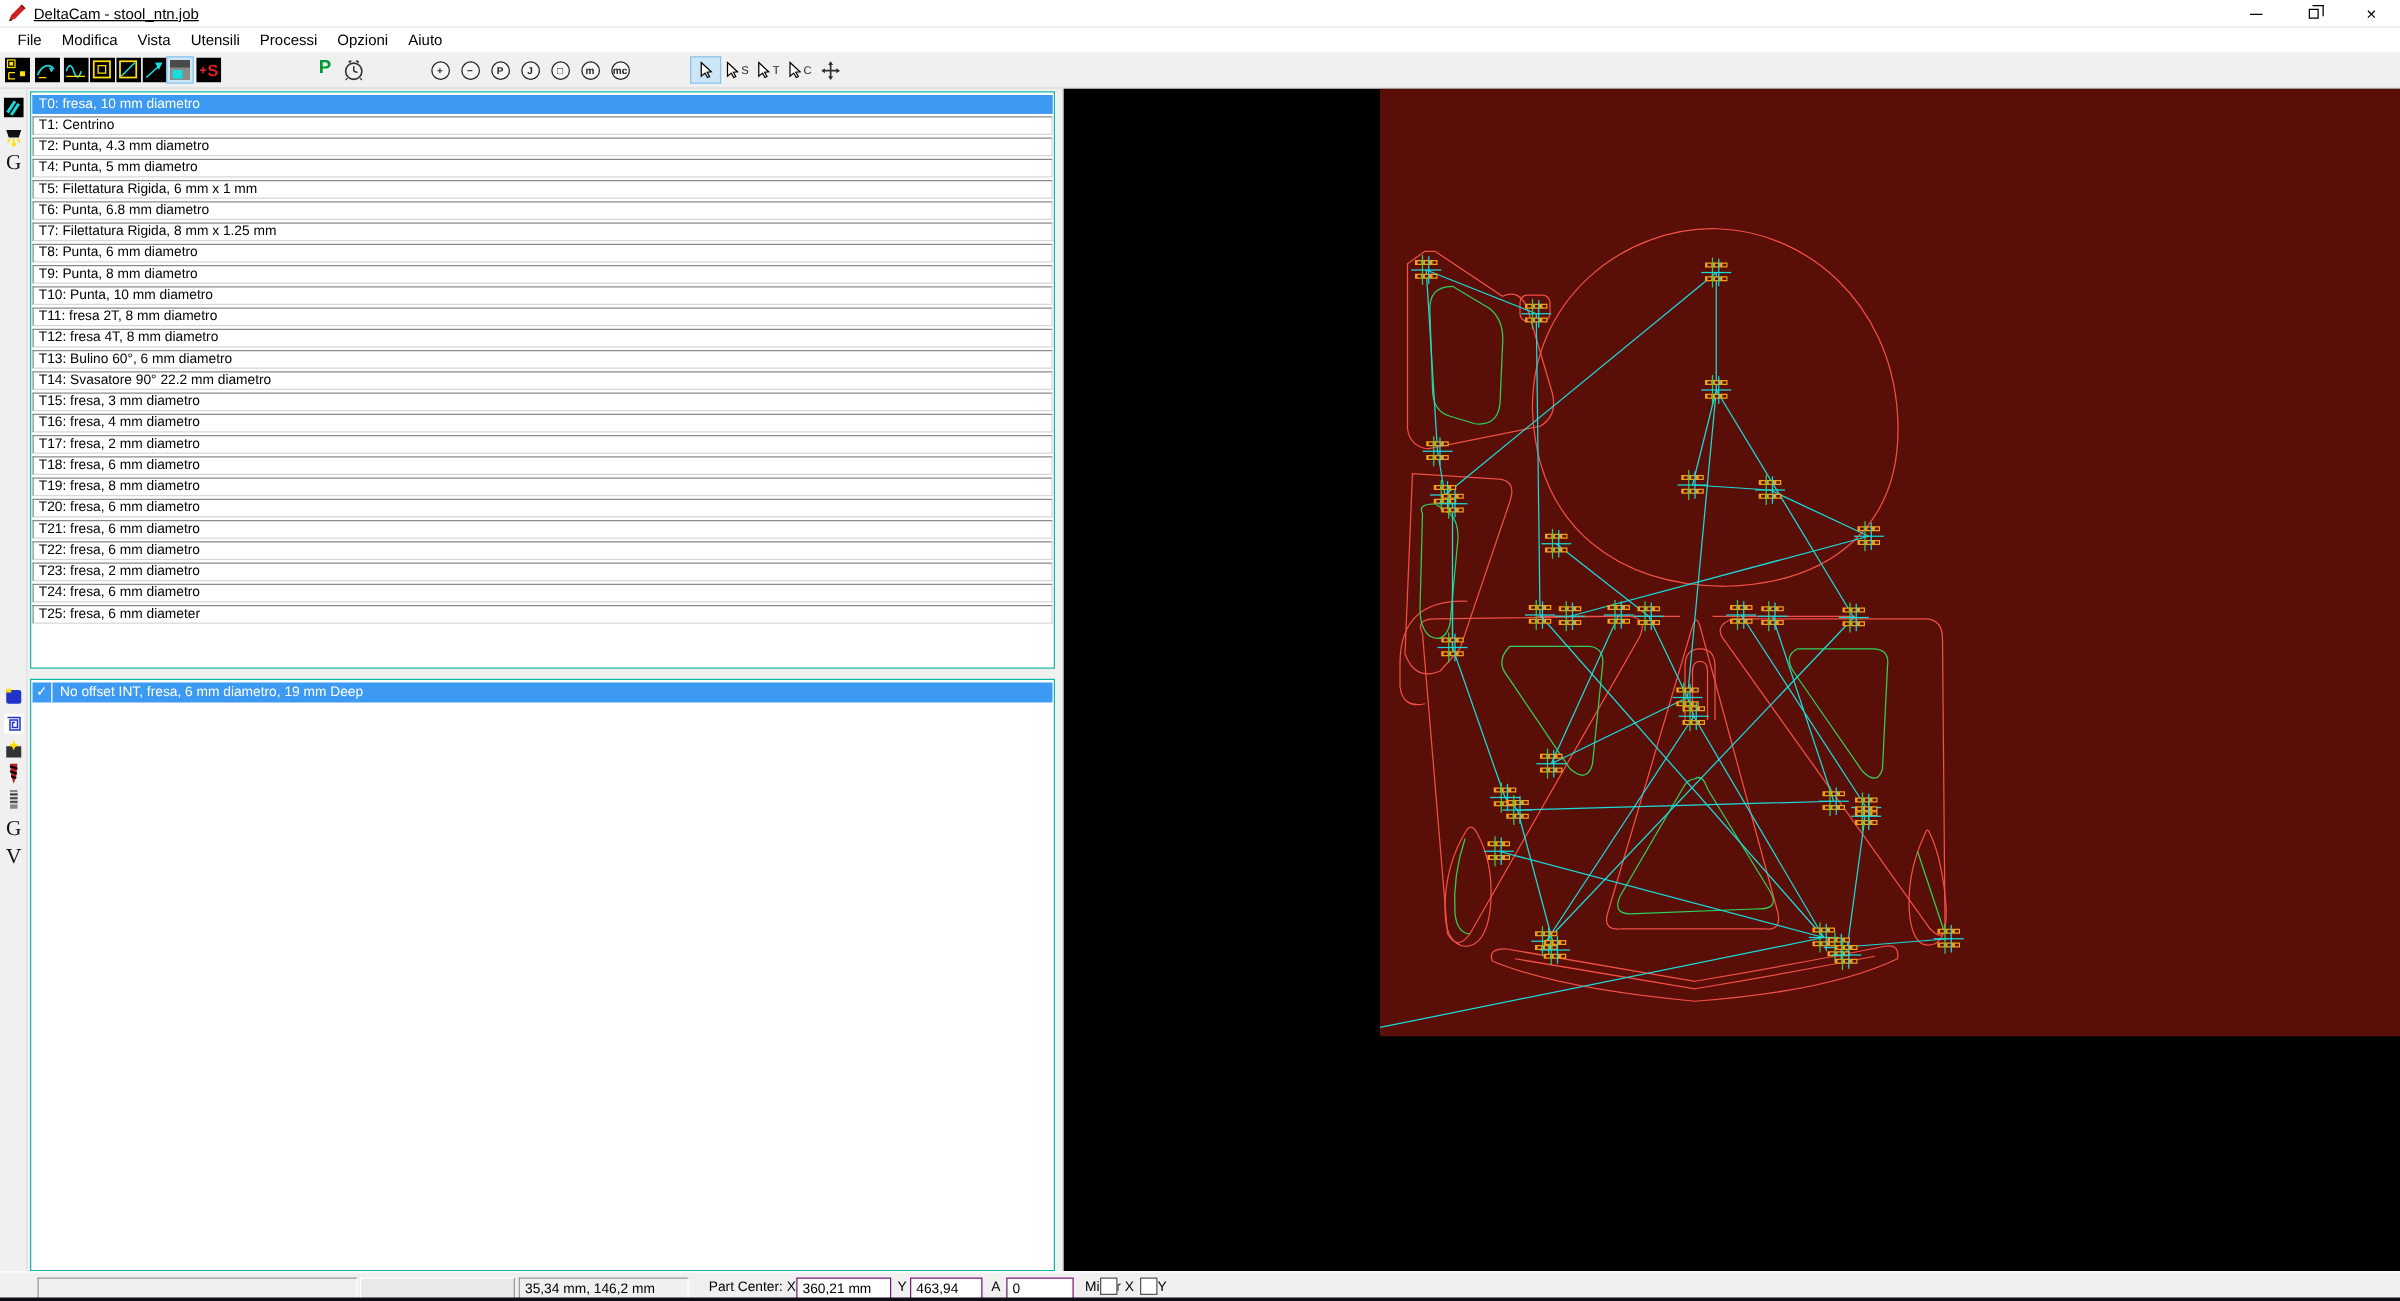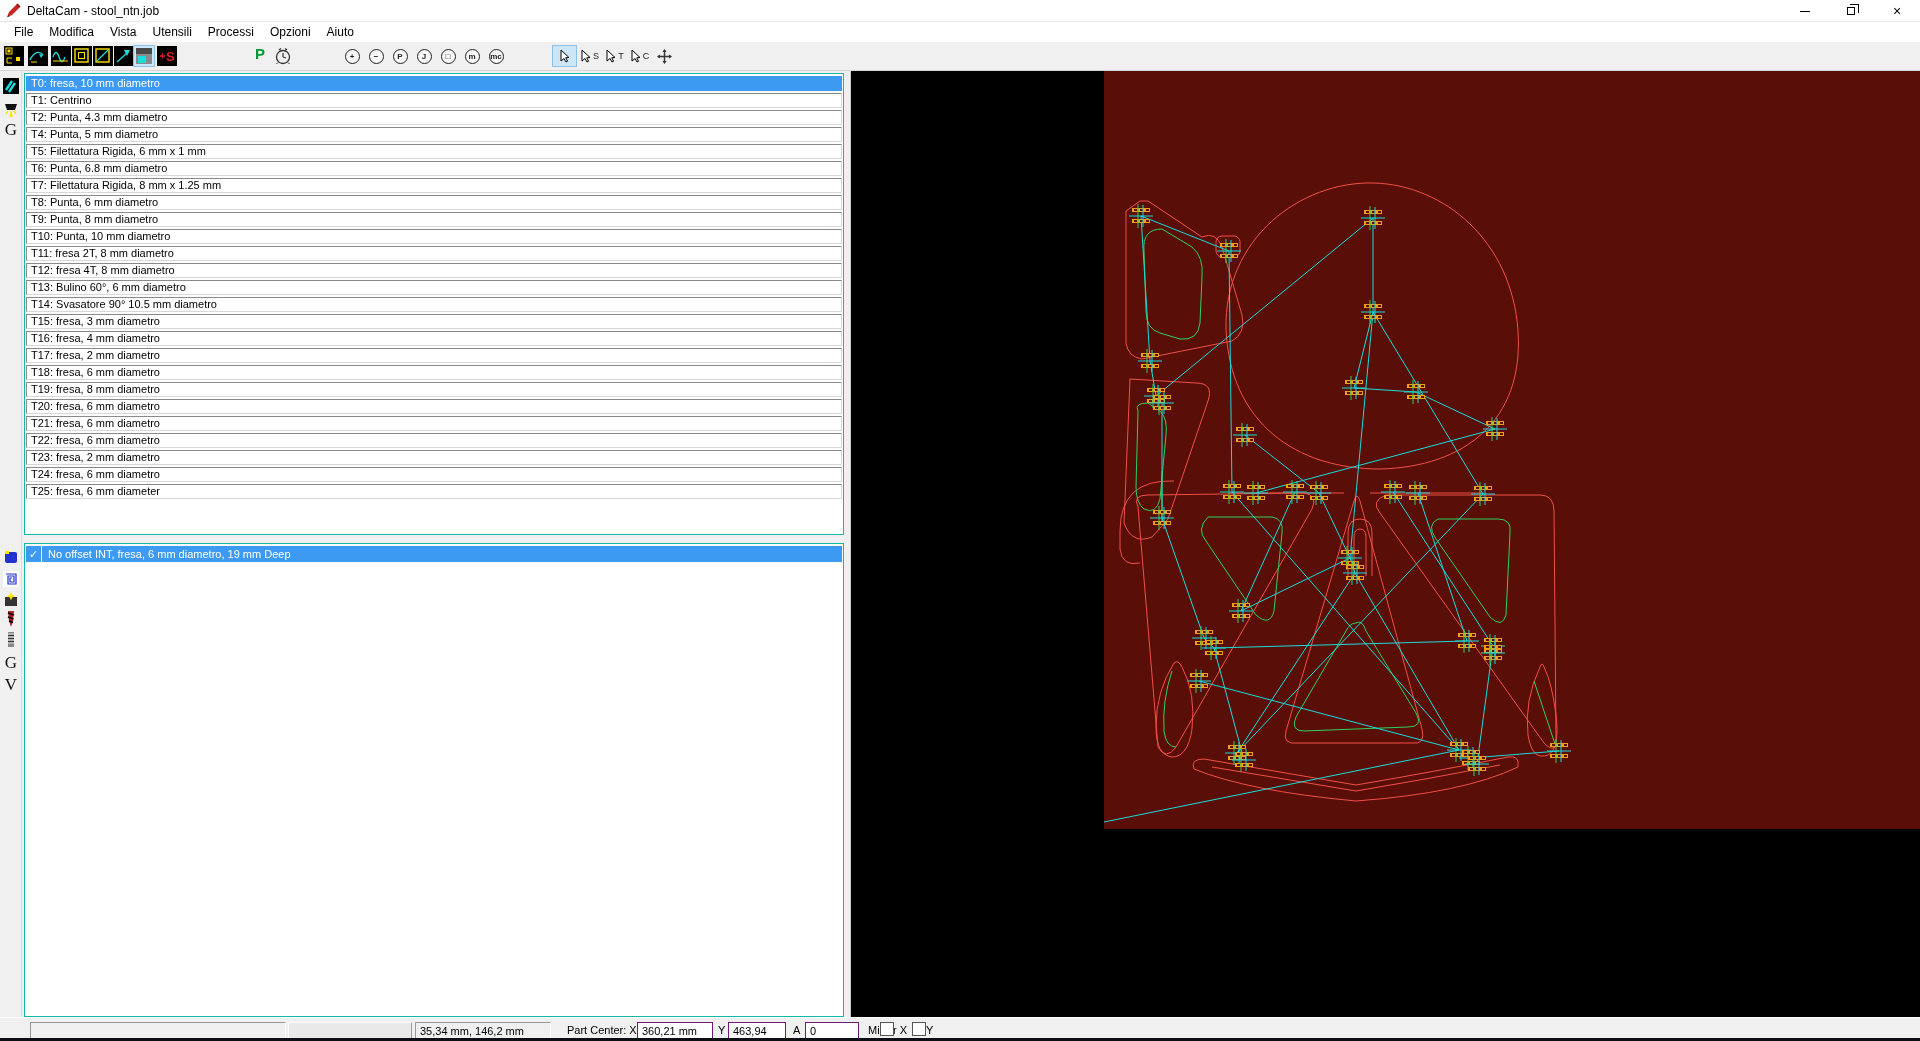--- a/index.html
+++ b/index.html
@@ -2,21 +2,21 @@
 <html><head>
 <meta charset="utf-8">
 <style>
   * { margin:0; padding:0; box-sizing:border-box; }
   html,body { width:1920px; height:1041px; overflow:hidden; }
   body { font-family:"Liberation Sans", sans-serif; font-size:11px; background:#f0f0f0; position:relative; }
 
   
   .titlebar { height:22px; background:#ffffff; display:flex; align-items:center; position:relative; border-bottom:1px solid #e8e8e8; }
   .titlebar .app-icon { width:16px; height:16px; margin:0 6px 0 5px; }
-  .titlebar .title-text { font-size:12px; color:#000; }
+  .titlebar .title-text { font-size:12px; color:#000;text-decoration:underline; }
   .win-controls { position:absolute; right:0; top:0; height:22px; display:flex; }
   .win-btn { width:46px; height:22px; display:flex; align-items:center; justify-content:center; }
   .glyph-min { width:10px; border-top:1px solid #000; }
   .glyph-restore { width:8px; height:8px; border:1px solid #000; position:relative; background:#fff; }
   .glyph-restore:before { content:""; position:absolute; left:2px; top:-4px; width:8px; height:8px; border:1px solid #000; border-left-width:0; border-bottom-width:0; }
   .glyph-close { font-size:14px; line-height:14px; color:#000; }
 
   
   .menubar { height:20px; background:#ffffff; display:flex; align-items:center; padding-left:6px; }
   .menu-item { padding:2px 8px; font-size:12px; color:#000; }
@@ -294,21 +294,21 @@
         <div class="tool-row">T4: Punta, 5 mm diametro</div>
         <div class="tool-row">T5: Filettatura Rigida, 6 mm x 1 mm</div>
         <div class="tool-row">T6: Punta, 6.8 mm diametro</div>
         <div class="tool-row">T7: Filettatura Rigida, 8 mm x 1.25 mm</div>
         <div class="tool-row">T8: Punta, 6 mm diametro</div>
         <div class="tool-row">T9: Punta, 8 mm diametro</div>
         <div class="tool-row">T10: Punta, 10 mm diametro</div>
         <div class="tool-row">T11: fresa 2T, 8 mm diametro</div>
         <div class="tool-row">T12: fresa 4T, 8 mm diametro</div>
         <div class="tool-row">T13: Bulino 60°, 6 mm diametro</div>
-        <div class="tool-row">T14: Svasatore 90° 10.5 mm diametro</div>
+        <div class="tool-row">T14: Svasatore 90° 22.2 mm diametro</div>
         <div class="tool-row">T15: fresa, 3 mm diametro</div>
         <div class="tool-row">T16: fresa, 4 mm diametro</div>
         <div class="tool-row">T17: fresa, 2 mm diametro</div>
         <div class="tool-row">T18: fresa, 6 mm diametro</div>
         <div class="tool-row">T19: fresa, 8 mm diametro</div>
         <div class="tool-row">T20: fresa, 6 mm diametro</div>
         <div class="tool-row">T21: fresa, 6 mm diametro</div>
         <div class="tool-row">T22: fresa, 6 mm diametro</div>
         <div class="tool-row">T23: fresa, 2 mm diametro</div>
         <div class="tool-row">T24: fresa, 6 mm diametro</div>

